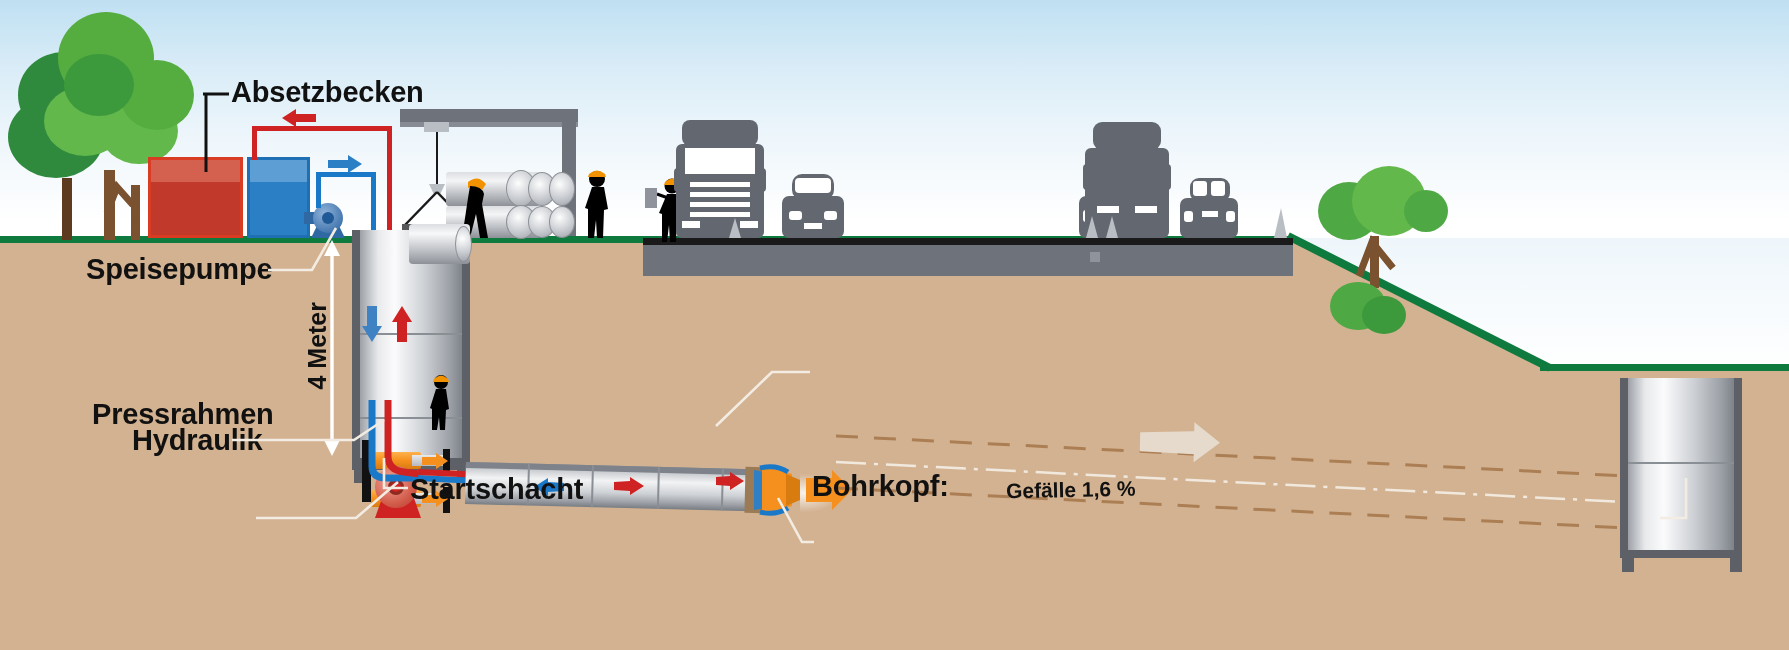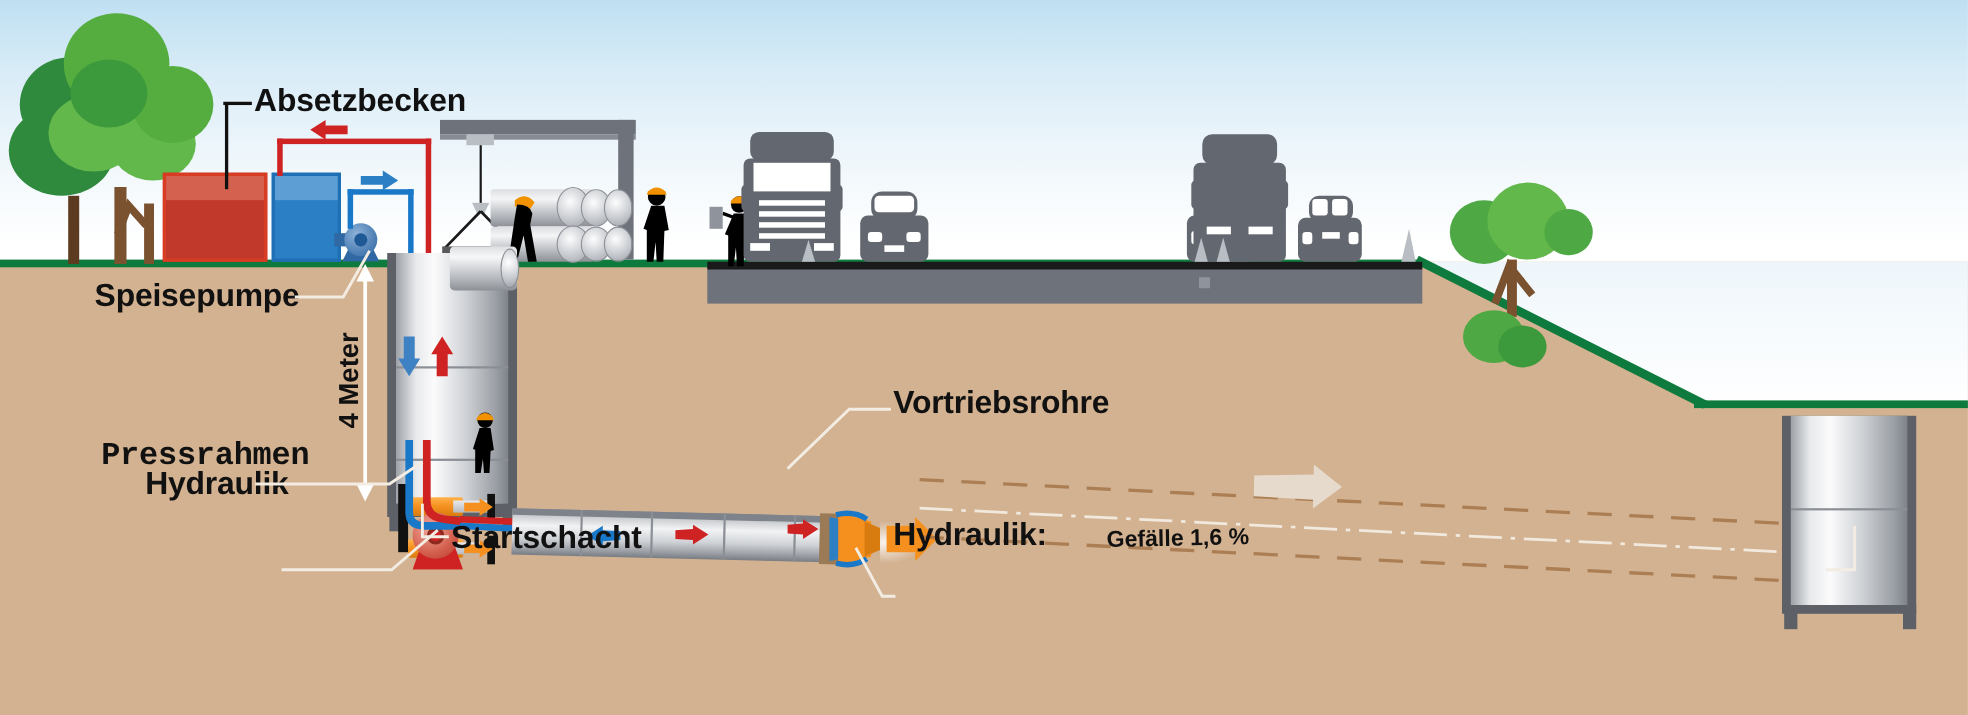--- a/index.html
+++ b/index.html
@@ -383,41 +383,40 @@
     <polyline points="0,52 44,52 68,10" stroke="#f3ece3" stroke-width="2.6" fill="none"></polyline>
   </svg>
 
   <div class="meter-lbl">4 Meter</div>
   <svg class="lead-svg" style="left:322px;top:240px;" width="20" height="216">
     <line x1="10" y1="8" x2="10" y2="208" stroke="#fff" stroke-width="3.4"></line>
     <polygon points="10,0 2,16 18,16" fill="#fff"></polygon>
     <polygon points="10,216 2,200 18,200" fill="#fff"></polygon>
   </svg>
 
-  <div class="lbl big" style="left:92px;top:398px;font-family:Liberation Mono, monospace;">Pressrahmen</div>
+  <div class="lbl big" style="left:92px;top:398px;">Pressrahmen</div>
   <div class="lbl big" style="left:132px;top:424px;">Hydraulik</div>
   <svg class="lead-svg" style="left:232px;top:420px;" width="160" height="40">
     <polyline points="0,20 122,20 152,0" stroke="#f3ece3" stroke-width="2.6" fill="none"></polyline>
   </svg>
 
   <svg class="lead-svg" style="left:256px;top:482px;" width="146" height="46">
     <polyline points="0,36 100,36 142,0" stroke="#f3ece3" stroke-width="2.6" fill="none"></polyline>
   </svg>
 
   <div class="lbl big" style="left:410px;top:473px;">Startschacht</div>
   <svg class="lead-svg" style="left:382px;top:458px;" width="28" height="42">
     <polyline points="2,0 2,30 26,30" stroke="#f3ece3" stroke-width="2.6" fill="none"></polyline>
   </svg>
 
-  <div class="lbl big" style="left:812px;top:350px;">Vortriebsrohre</div>
   <svg class="lead-svg" style="left:716px;top:366px;" width="96" height="64">
     <polyline points="0,60 56,6 94,6" stroke="#f3ece3" stroke-width="2.6" fill="none"></polyline>
   </svg>
 
-  <div class="lbl big" style="left:812px;top:470px;">Hydraulik:</div>
+  <div class="lbl big" style="left:812px;top:470px;">Bohrkopf:</div>
   <svg class="lead-svg" style="left:776px;top:498px;" width="40" height="56">
     <polyline points="2,0 26,44 38,44" stroke="#f3ece3" stroke-width="2.6" fill="none"></polyline>
   </svg>
 
   <div class="gef-lbl">Gefälle 1,6 %</div>
 
   <svg class="lead-svg" style="left:1660px;top:478px;" width="44" height="48">
     <polyline points="26,0 26,40 0,40" stroke="#f3ece3" stroke-width="2.6" fill="none"></polyline>
   </svg>
 

